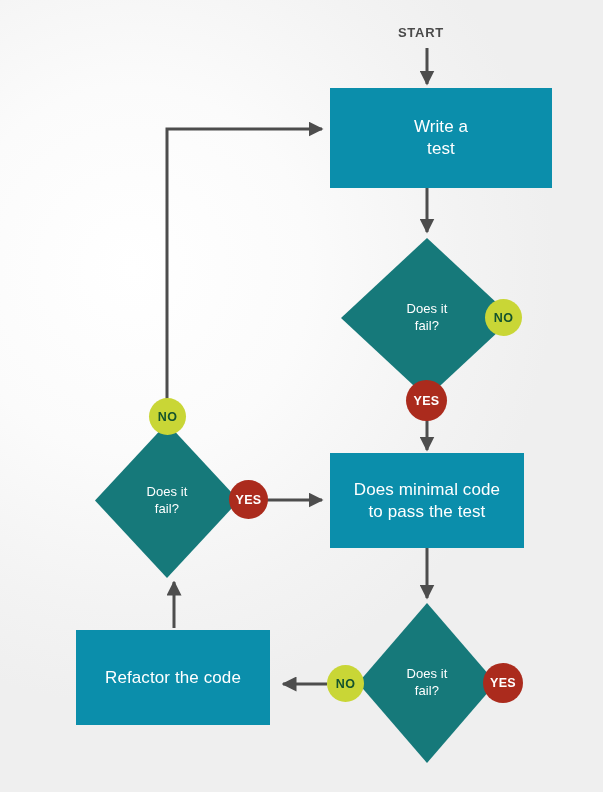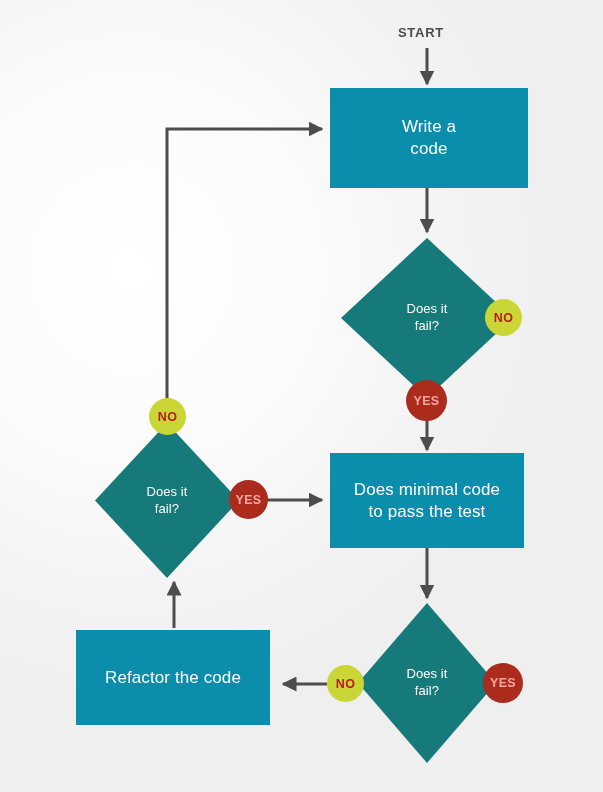--- a/index.html
+++ b/index.html
@@ -83,25 +83,25 @@
     display: flex;
     align-items: center;
     justify-content: center;
     font-size: 12.5px;
     font-weight: bold;
     letter-spacing: 0.3px;
     box-sizing: border-box;
   }
   .badge.no {
     background: #c9d636;
-    color: #b91c1c;
+    color: #14532d;
   }
   .badge.yes {
     background: #ab2b1d;
-    color: #fca5a5;
+    color: #ffffff;
   }
 
   
   .caption {
     position: absolute;
     color: #4a4a4a;
     font-size: 13px;
     font-weight: bold;
     letter-spacing: 0.7px;
     white-space: nowrap;
@@ -131,24 +131,24 @@
 
     <line x1="174" y1="628" x2="174" y2="582" stroke="#4d4d4d" stroke-width="3" marker-end="url(#arrowhead)"></line>
 
     <line x1="267" y1="500" x2="322" y2="500" stroke="#4d4d4d" stroke-width="3" marker-end="url(#arrowhead)"></line>
 
     <path d="M 167 400 L 167 129 L 322 129" fill="none" stroke="#4d4d4d" stroke-width="3" marker-end="url(#arrowhead)"></path>
   </svg>
 
   <div class="caption" style="left:398px; top:25px;">START</div>
 
-  <div class="node-box" style="left:330px; top:88px; width:198px; height:100px;">
+  <div class="node-box" style="left:330px; top:88px; width:222px; height:100px;">
     <span class="lines">
       <span class="ln">Write a</span>
-      <span class="ln">code</span>
+      <span class="ln">test</span>
     </span>
   </div>
 
   <div class="node-diamond" style="left:341px; top:238px; width:172px; height:160px;">
     <div class="shape"></div>
     <div class="dlabel">
       <span>
         <span class="ln">Does it</span>
         <span class="ln">fail?</span>
       </span>

